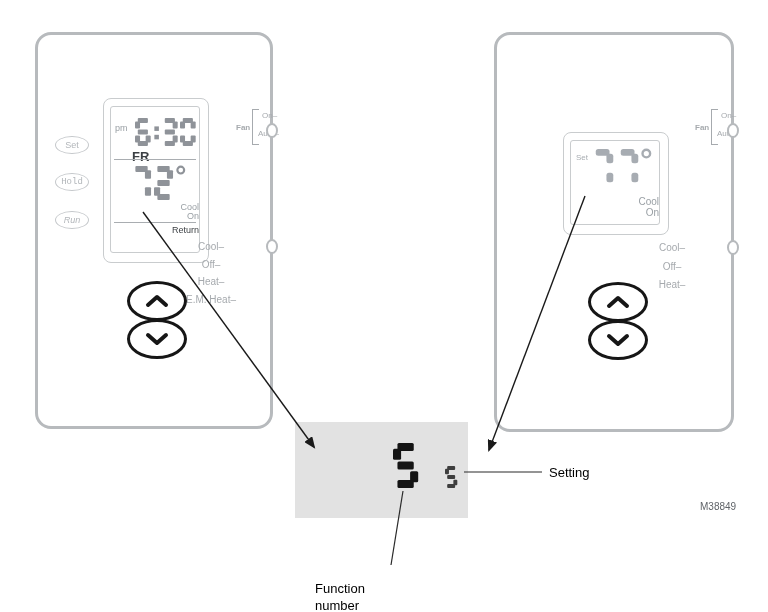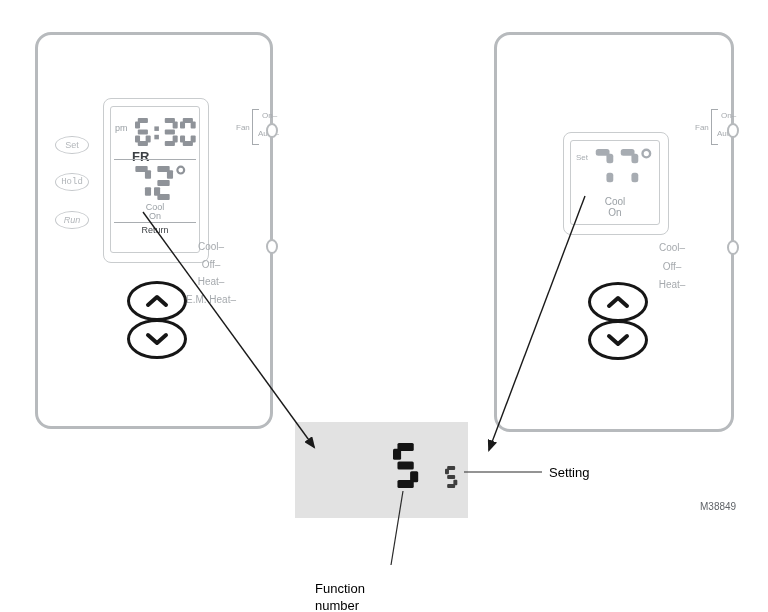--- a/index.html
+++ b/index.html
@@ -10,24 +10,24 @@
   .tstat-right{left:494px;top:32px;width:234px;height:394px;}
   .side-btn{position:absolute;left:17px;width:32px;height:16px;border:1.5px solid #c5c8cb;
             border-radius:50%;color:#b2b6ba;font-size:9px;display:flex;align-items:center;
             justify-content:center;background:#fff;}
   .disp-outer{position:absolute;border:1.5px solid #c9ccce;border-radius:8px;background:#fff;}
   .disp-inner{position:absolute;left:6px;top:7px;border:1.5px solid #c9ccce;border-radius:3px;background:#fff;}
   .lcd-small{position:absolute;color:#9aa0a5;font-size:9px;}
   .seg{position:absolute;}
   .seg svg{display:inline-block;vertical-align:top;overflow:visible;}
   .divider{position:absolute;left:3px;right:3px;height:1px;background:#a9adb1;}
-  .mode{position:absolute;left:0;right:0;text-align:center;color:#9aa0a5;font-size:9px;line-height:9px;}
+  .mode{position:absolute;left:0;right:0;text-align:right;color:#9aa0a5;font-size:9px;line-height:9px;}
   .bold-lcd{color:#3b3f43;font-weight:bold;}
   .fan-group{position:absolute;width:56px;height:42px;}
-  .fan-group .fanlbl{position:absolute;left:0;top:16px;font-size:8px;color:#a6aaae;}
+  .fan-group .fanlbl{position:absolute;left:0;top:16px;font-size:8px;color:#a6aaae;font-weight:bold;}
   .fan-group .bracket{position:absolute;left:16px;top:2px;width:6px;height:34px;
        border-left:1px solid #a6aaae;border-top:1px solid #a6aaae;border-bottom:1px solid #a6aaae;}
   .fan-group .opt{position:absolute;font-size:8px;color:#a6aaae;text-align:center;}
   .sys-labels{position:absolute;width:72px;text-align:center;font-size:10px;color:#a6aaae;line-height:17.5px;}
   .knob{position:absolute;width:8px;height:11px;border:2px solid #b7babd;border-radius:50%;background:#fff;}
   .oval-btn{position:absolute;width:54px;height:34px;border:3px solid #161616;border-radius:50%;
             background:#fff;display:flex;align-items:center;justify-content:center;}
   .fnbox{position:absolute;left:295px;top:422px;width:173px;height:96px;background:#e2e2e2;}
   .note{position:absolute;color:#000000;font-size:13px;line-height:17px;}
   .partnum{position:absolute;left:700px;top:501px;color:#5f6368;font-size:10px;}

